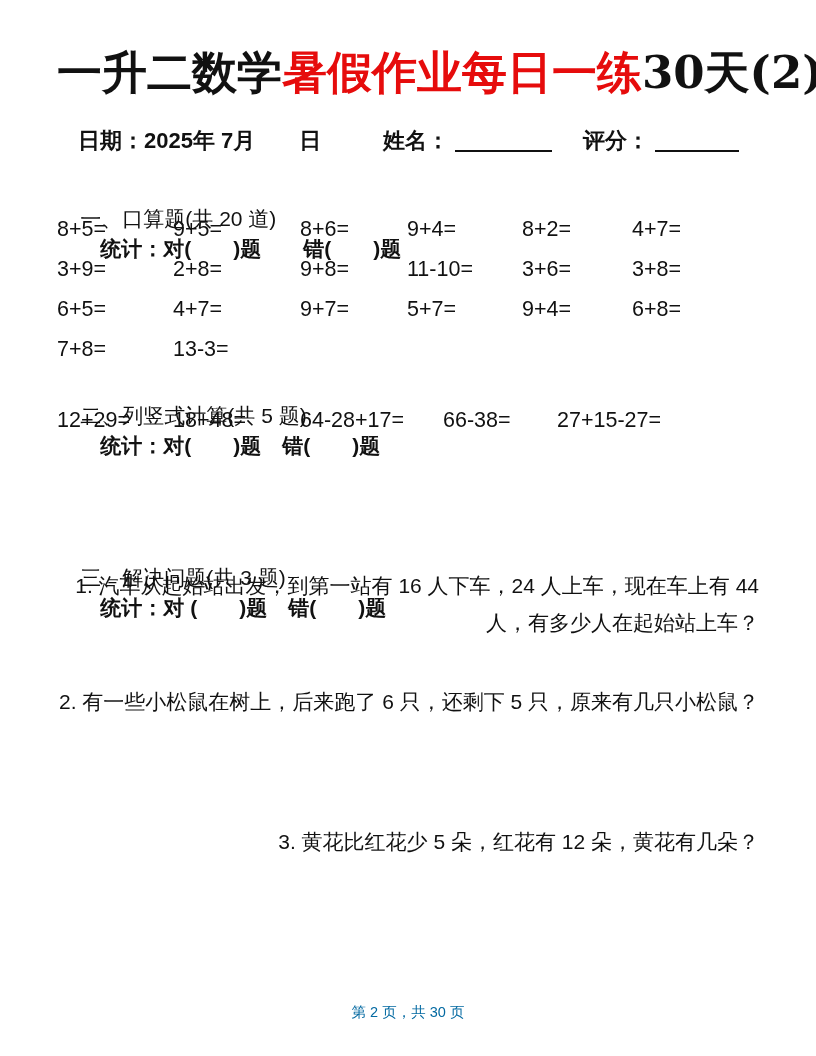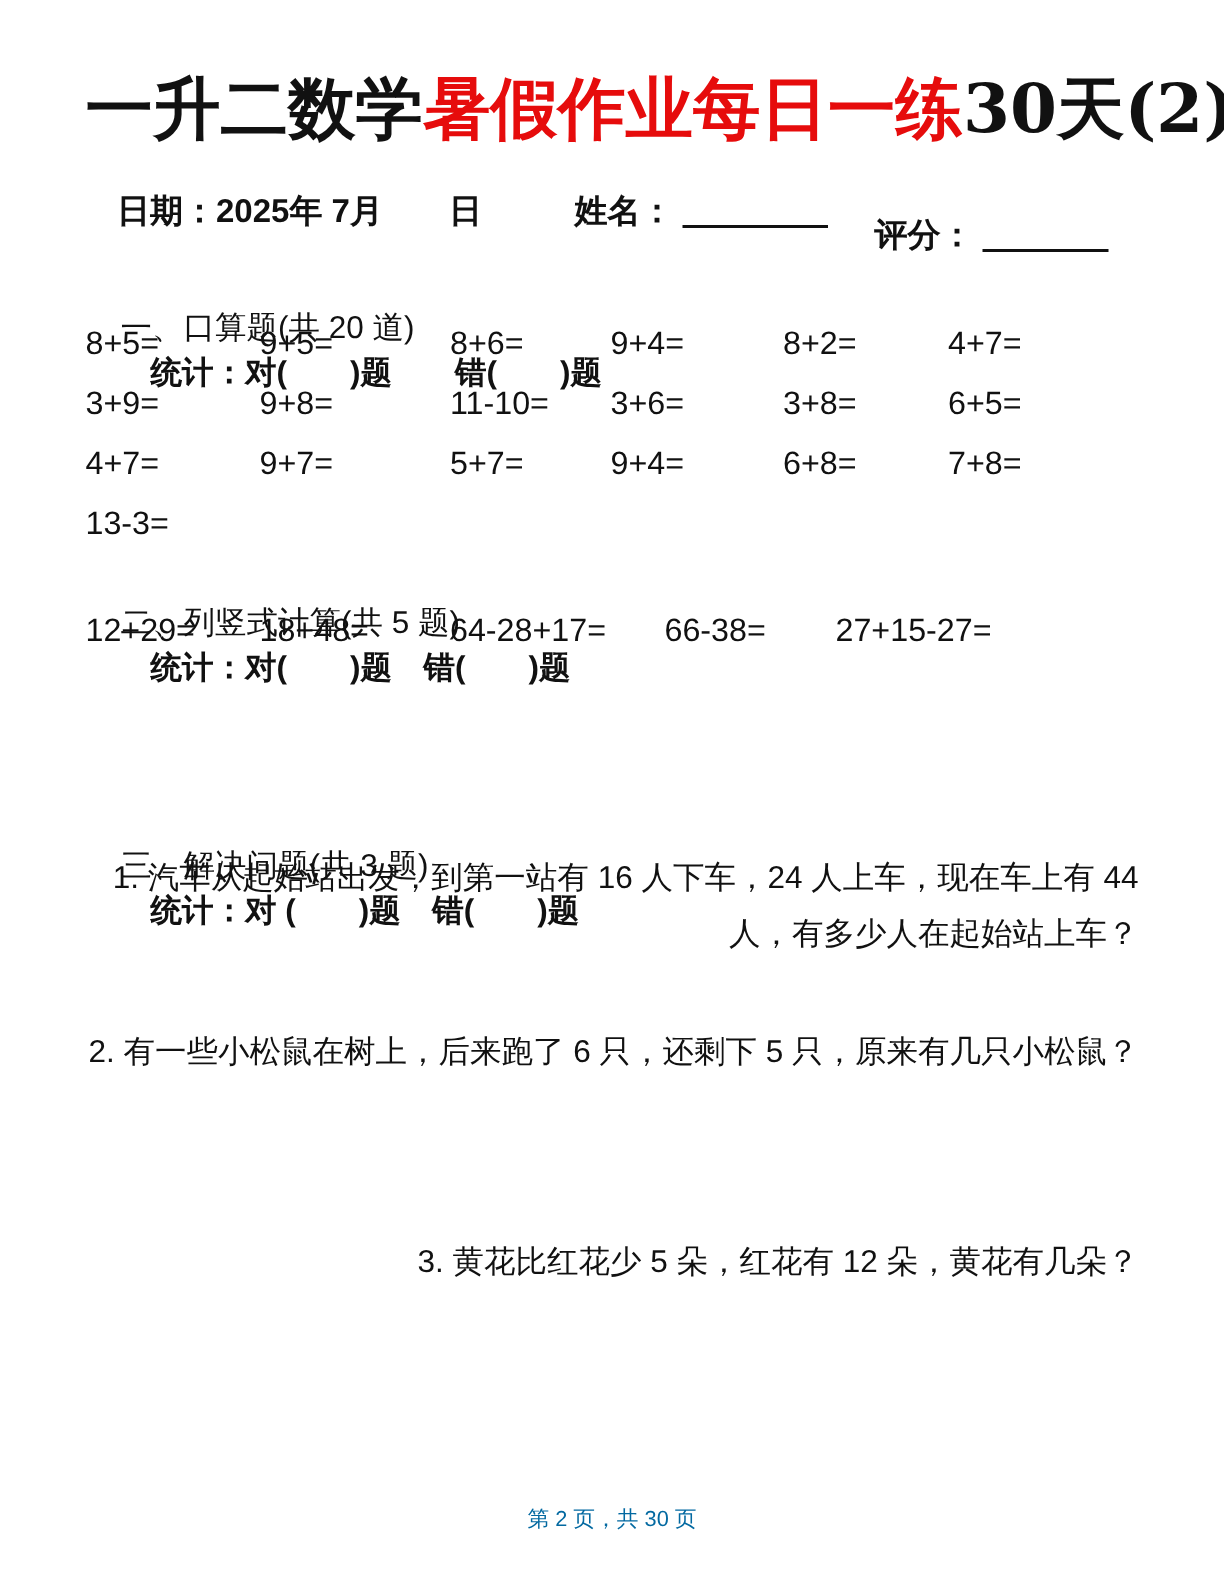--- a/index.html
+++ b/index.html
@@ -38,21 +38,21 @@
     position: relative;
     height: 38px;
     margin-top: 26px;
     font-size: 22px;
     font-weight: bold;
     white-space: pre;
     text-align: center;
   }
   .meta-date  { position: absolute; left: 21px;  top: 0; }
   .meta-name  { position: absolute; left: 326px; top: 0; }
-  .meta-score { position: absolute; left: 526px; top: 16px; }
+  .meta-score { position: absolute; left: 526px; top: 0; }
   .blank {
     display: inline-block;
     border-bottom: 2px solid #111;
     height: 22px;
     vertical-align: -4px;
     margin-left: 6px;
   }
   .blank.name  { width: 97px; }
   .blank.score { width: 84px; }
   
@@ -141,20 +141,21 @@
       <div class="cell">8+6=</div>
 
       <div class="cell">9+4=</div>
 
       <div class="cell">8+2=</div>
 
       <div class="cell">4+7=</div>
 
       <div class="cell">3+9=</div>
 
+      <div class="cell">2+8=</div>
 
       <div class="cell">9+8=</div>
 
       <div class="cell">11-10=</div>
 
       <div class="cell">3+6=</div>
 
       <div class="cell">3+8=</div>
 
       <div class="cell">6+5=</div>

